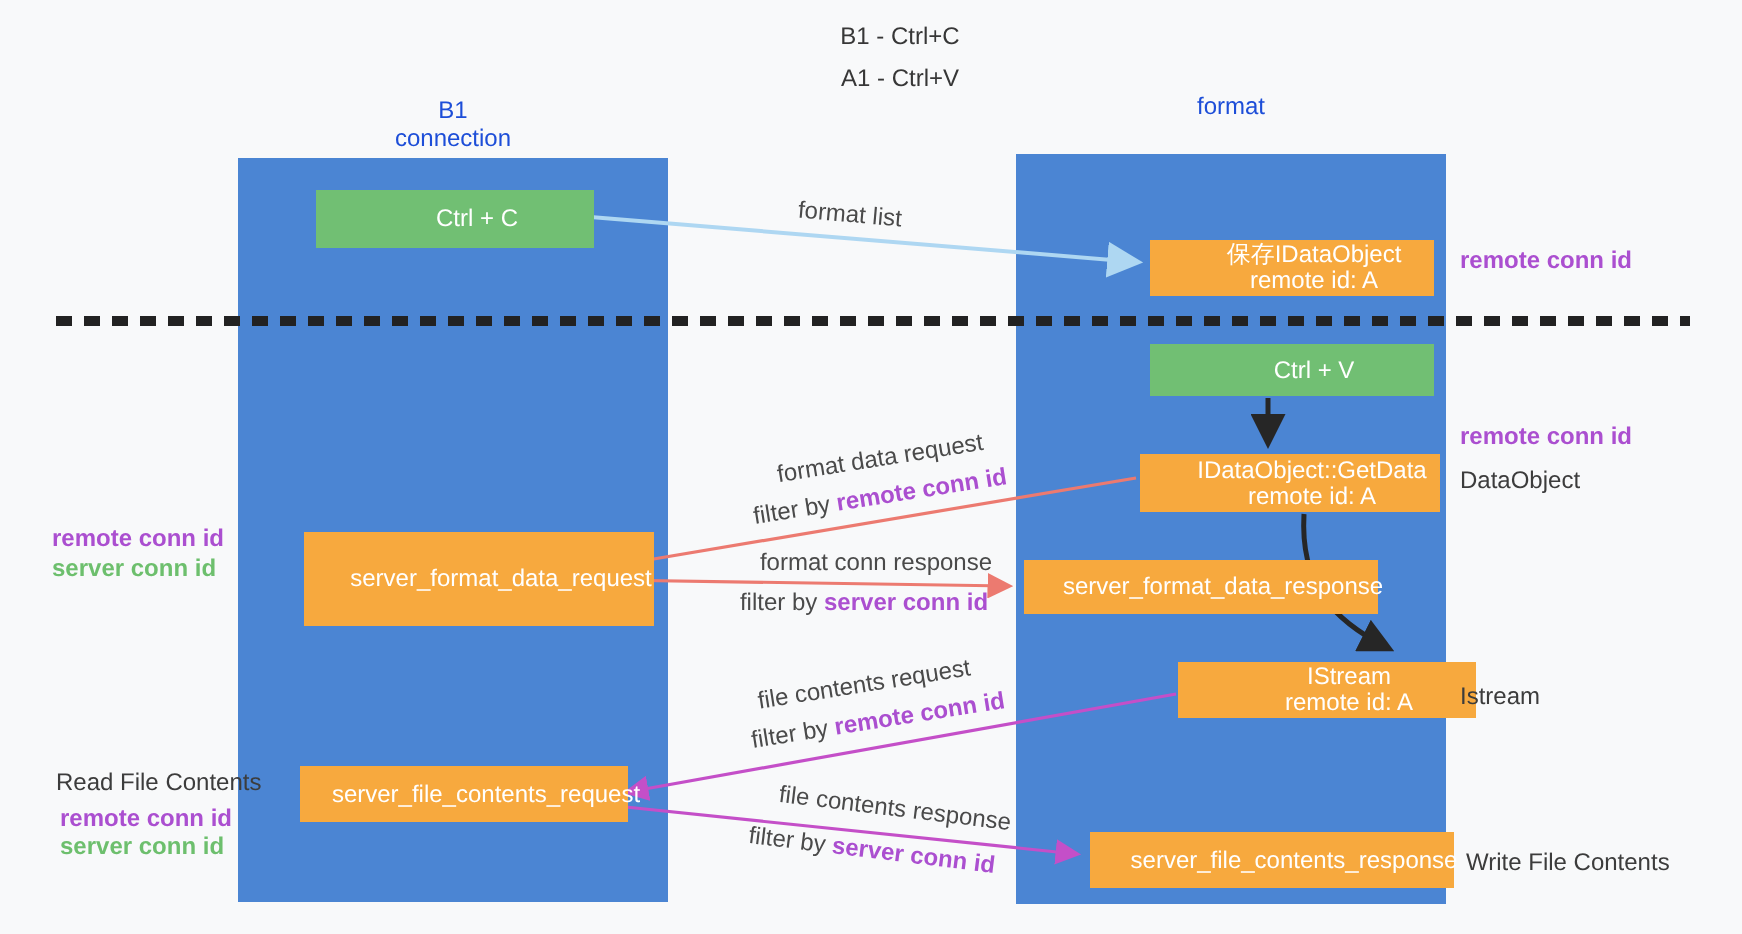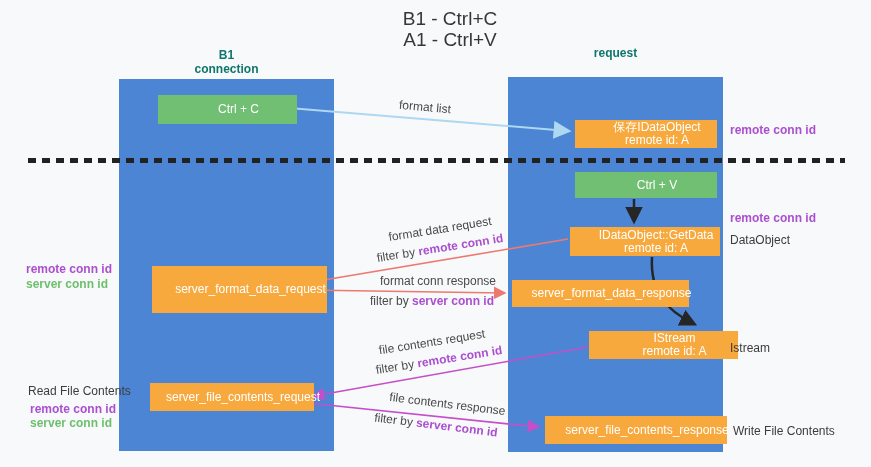--- a/index.html
+++ b/index.html
@@ -9,33 +9,32 @@
   }
   #stage{
     position:relative;
     width:871px;height:467px;
     background:#f8f9fa;
     overflow:hidden;
   }
   .abs{position:absolute;}
   .title{
     text-align:center;
-    font-size:19px;
+    font-size:12px;
     line-height:21px;
     color:#373737;
   }
   .lifeline{
     background:#4b85d3;
   }
   .lifeline-header{
     text-align:center;
     font-size:12px;
     line-height:14px;
-    color:#0f766e;
-    font-weight:bold;
+    color:#1d4ed8;
   }
   .node{
     display:flex;
     flex-direction:column;
     align-items:center;
     justify-content:center;
     color:#ffffff;
     font-size:12px;
     line-height:13px;
     text-align:center;
@@ -75,21 +74,21 @@
   <div class="abs title" style="left:330px;top:8px;width:240px;">
     <div>B1 - Ctrl+C</div>
     <div>A1 - Ctrl+V</div>
   </div>
 
   <div class="abs lifeline-header" style="left:119px;top:48px;width:215px;">
     <div>B1</div>
     <div>connection</div>
   </div>
   <div class="abs lifeline-header" style="left:508px;top:46px;width:215px;">
-    <div>request</div>
+    <div>format</div>
   </div>
 
   <div class="abs lifeline" style="left:119px;top:79px;width:215px;height:372px;"></div>
   <div class="abs lifeline" style="left:508px;top:77px;width:215px;height:375px;"></div>
 
   <div class="abs dashline" style="left:28px;top:158px;width:817px;"></div>
 
   <svg id="arrows" width="871" height="467">
     <defs>
       <marker id="mblue" viewBox="0 0 10 10" refX="8" refY="5" markerWidth="9" markerHeight="9" orient="auto">

